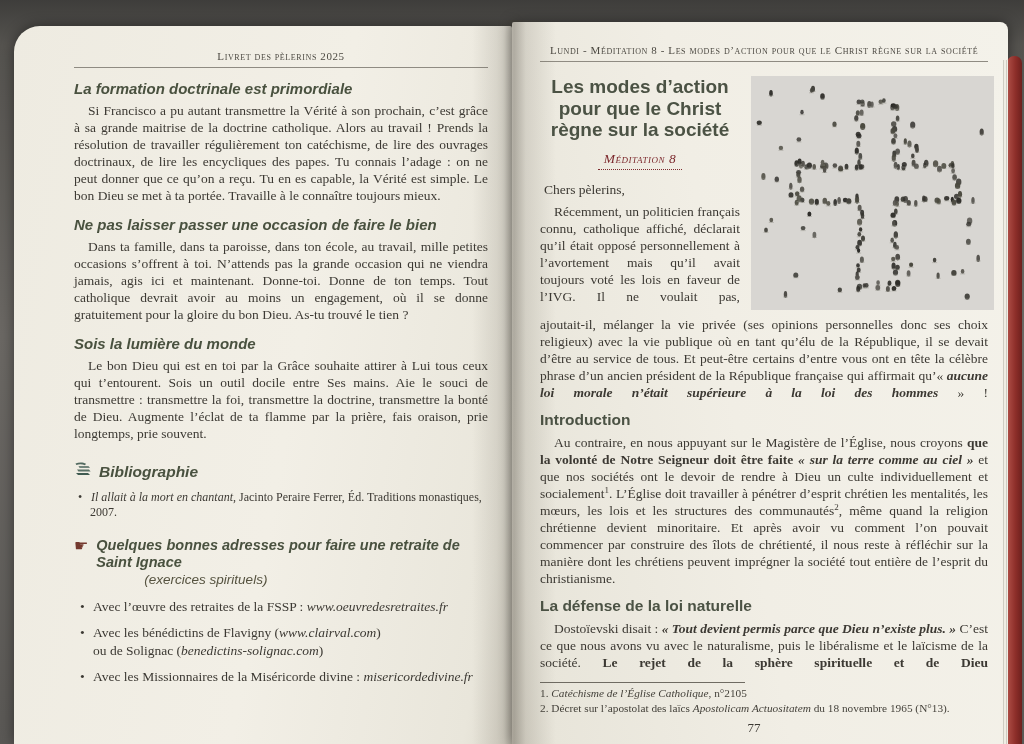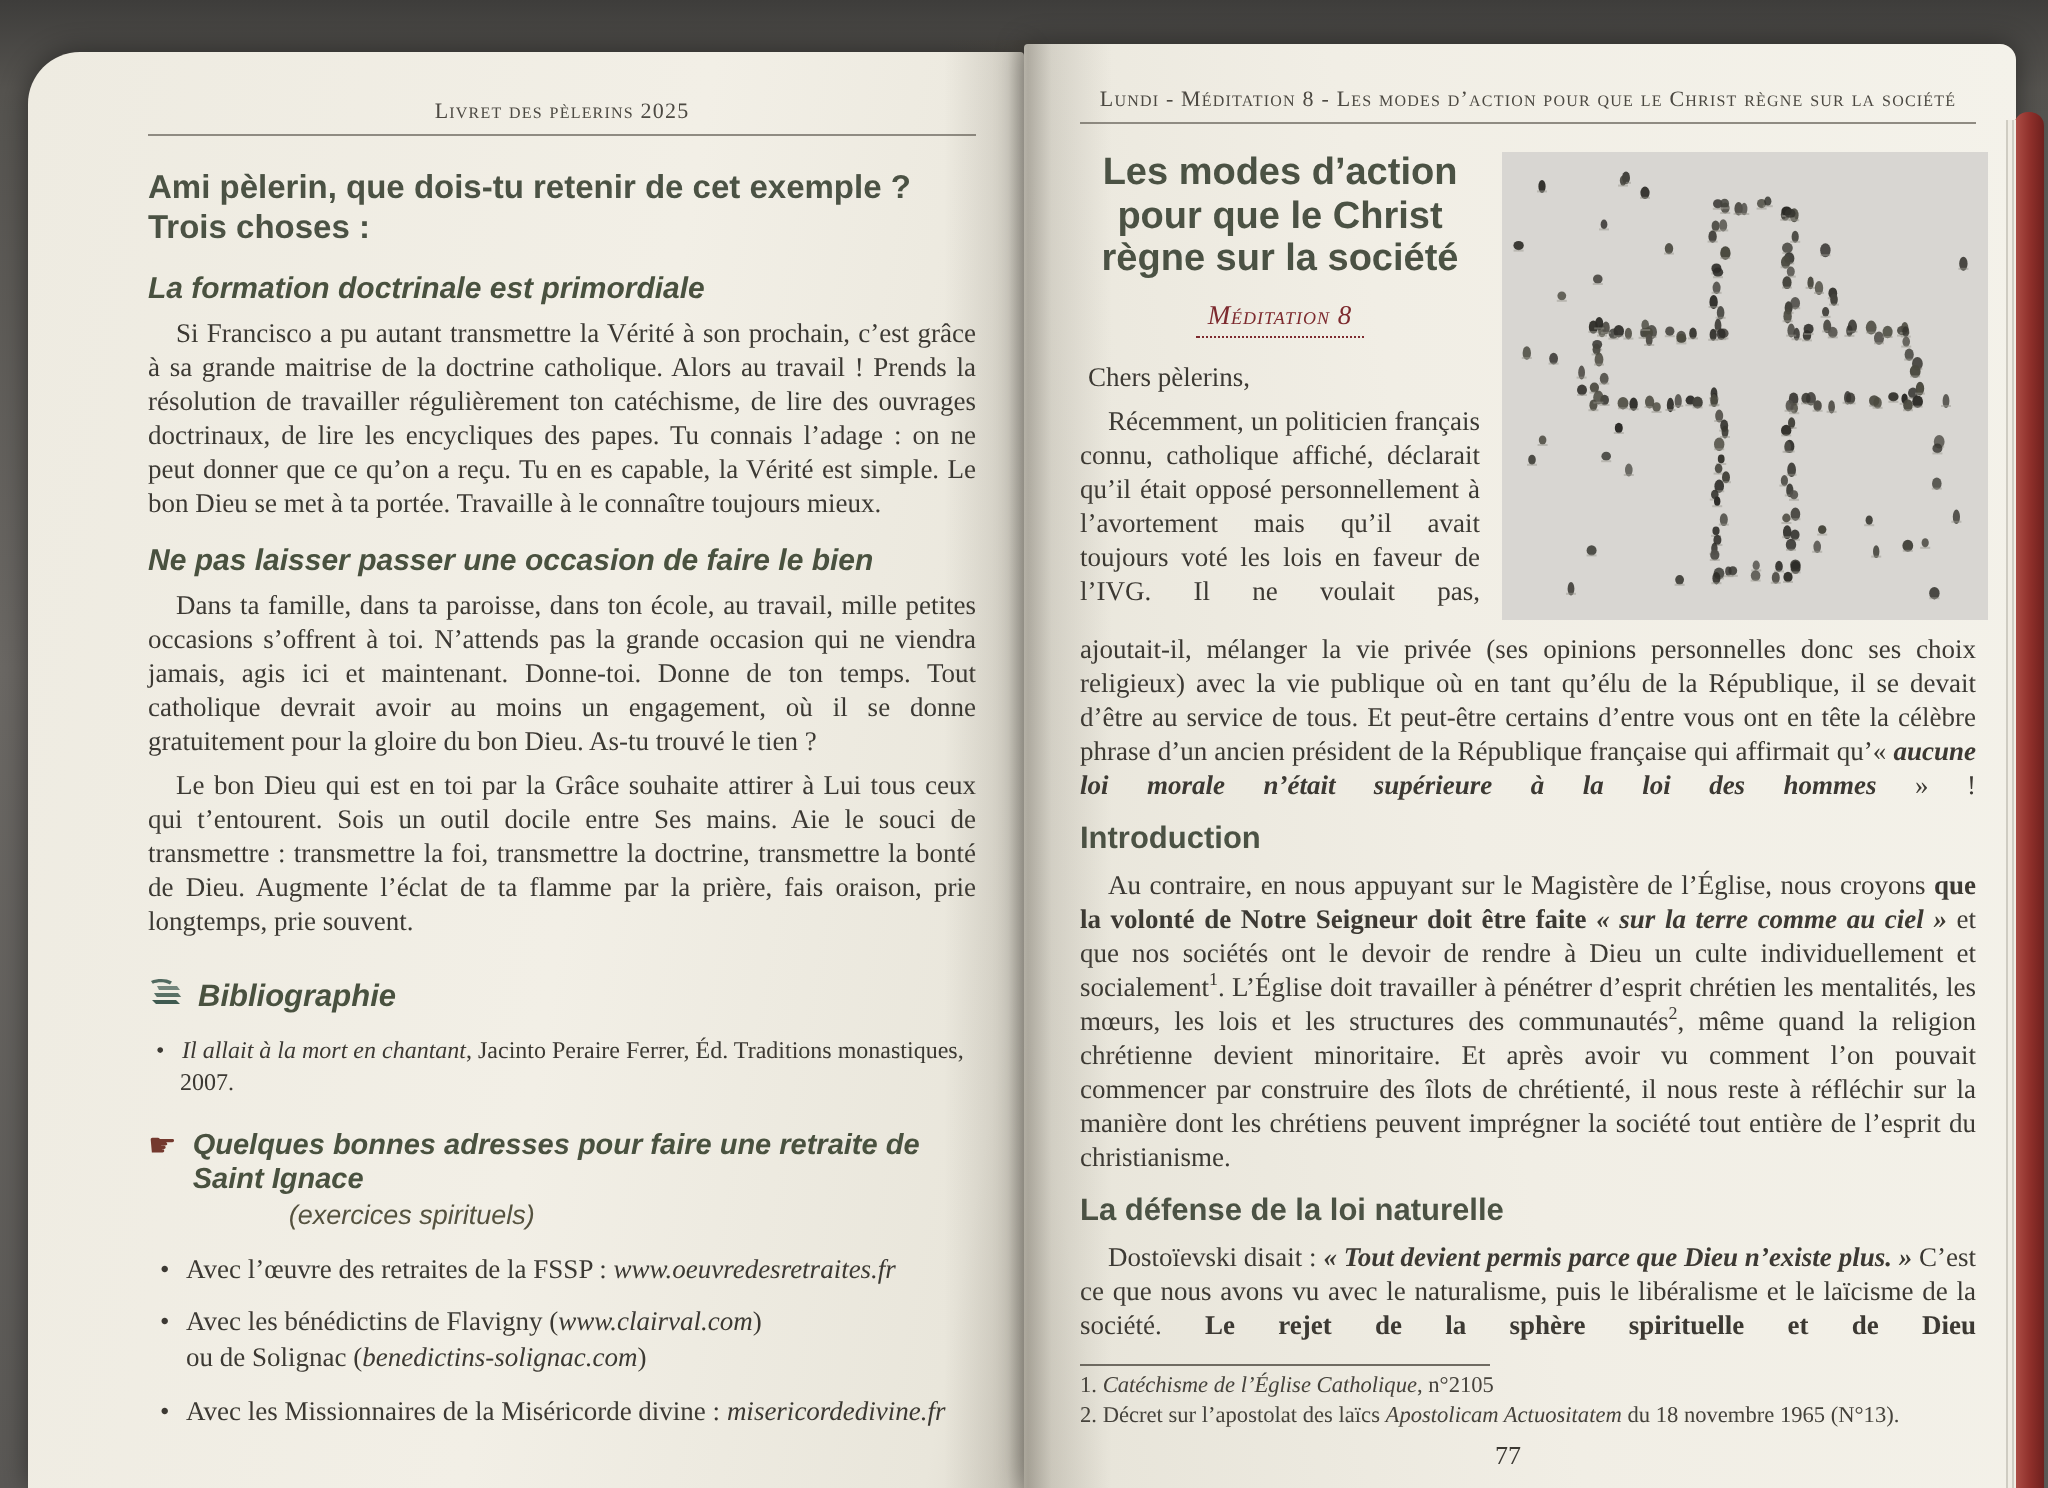--- a/index.html
+++ b/index.html
@@ -109,31 +109,28 @@
 
 <div class="book">
 
   <div class="cover-red"></div>
   <div class="page-edges"></div>
 
   <div class="page page-left">
     <div class="running-head">Livret des pèlerins 2025</div>
     <hr class="head-rule">
 
-    <div class="green-head lp-title">
-      <div>Ami pèlerin, que dois-tu retenir de cet exemple ?</div>
-      <div>Trois choses :</div>
-    </div>
 
     <div class="subhead">La formation doctrinale est primordiale</div>
     <p class="body-par">Si Francisco a pu autant transmettre la Vérité à son prochain, c’est grâce à sa grande maitrise de la doctrine catholique. Alors au travail ! Prends la résolution de travailler régulièrement ton catéchisme, de lire des ouvrages doctrinaux, de lire les encycliques des papes. Tu connais l’adage : on ne peut donner que ce qu’on a reçu. Tu en es capable, la Vérité est simple. Le bon Dieu se met à ta portée. Travaille à le connaître toujours mieux.</p>
 
     <div class="subhead">Ne pas laisser passer une occasion de faire le bien</div>
     <p class="body-par">Dans ta famille, dans ta paroisse, dans ton école, au travail, mille petites occasions s’offrent à toi. N’attends pas la grande occasion qui ne viendra jamais, agis ici et maintenant. Donne-toi. Donne de ton temps. Tout catholique devrait avoir au moins un engagement, où il se donne gratuitement pour la gloire du bon Dieu. As-tu trouvé le tien ?</p>
 
+    <div class="subhead">Sois la lumière du monde</div>
     <p class="body-par">Le bon Dieu qui est en toi par la Grâce souhaite attirer à Lui tous ceux qui t’entourent. Sois un outil docile entre Ses mains. Aie le souci de transmettre : transmettre la foi, transmettre la doctrine, transmettre la bonté de Dieu. Augmente l’éclat de ta flamme par la prière, fais oraison, prie longtemps, prie souvent.</p>
 
     <div class="biblio-head">
       <span>
         <svg width="18" height="15" viewBox="0 0 18 15">
           <g fill="#3f5a50">
             <path d="M2 11 L14 11 L16 13 L4 13 Z"></path>
             <path d="M3 7.5 L15 7.5 L16.6 9.5 L4.4 9.5 Z" opacity=".85"></path>
             <path d="M4.5 4 L14.5 4 L16 6 L5.5 6 Z" opacity=".7"></path>
             <path d="M1.5 1.5 C5 0.2 9 0.2 12 1.8 L11 3.2 C8 1.8 5 1.9 2.4 2.9 Z" opacity=".9"></path>

